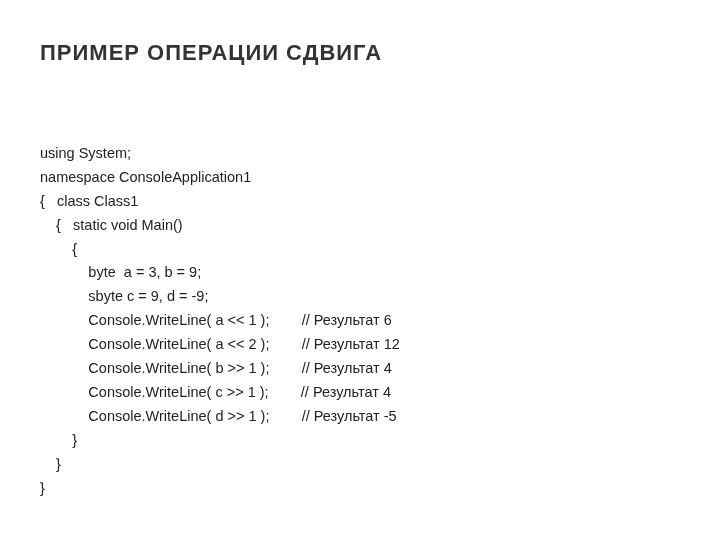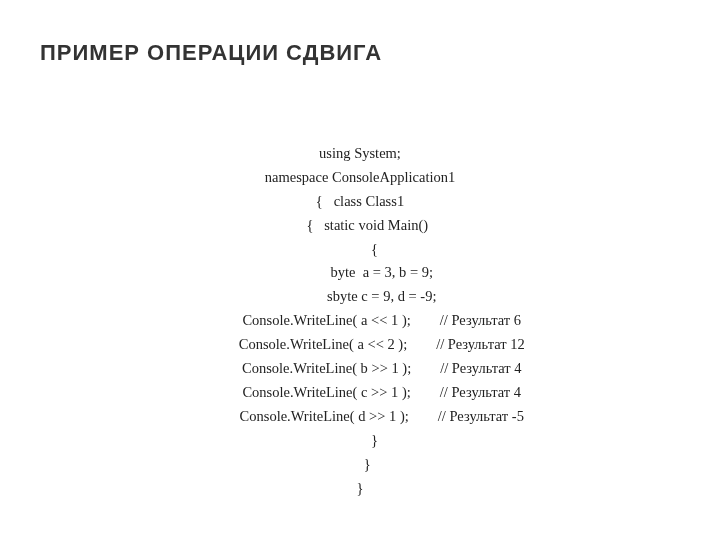--- a/index.html
+++ b/index.html
@@ -29,26 +29,25 @@
       font-size: 22px;
       font-weight: 900;
       color: #333333;
       letter-spacing: 1px;
       text-transform: uppercase;
       margin-bottom: 28px;
       font-family: Arial, sans-serif;
     }
 
     .code-block {
-      font-family: Liberation Serif, serif;
+      font-family: Liberation Sans, sans-serif;
       font-size: 14.5px;
       line-height: 1.65;
       color: #222222;
       white-space: pre;
-      text-align: center;
     }
 
     .code-line {
       display: block;
     }
   </style>
 </head>
 <body>
 
 <div class="slide-container">

